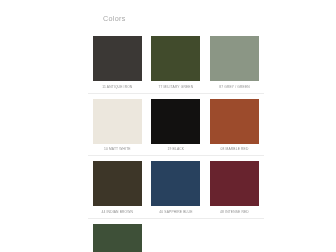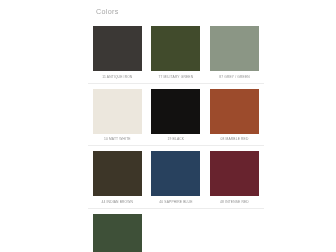--- a/index.html
+++ b/index.html
@@ -26,21 +26,21 @@
     top: 0;
     width: 176px;
     height: 252px;
     box-sizing: border-box;
   }
   .page-title {
     font-size: 7.2px;
     color: #a8a8a8;
     letter-spacing: 0.3px;
     padding: 7px 0 0 8px;
-    margin: 0;
+    margin: 7px;
     font-weight: 400;
     line-height: 10px;
   }
   .swatch-grid {
     margin-top: 4px;
   }
   .swatch-row {
     display: flex;
     flex-direction: row;
     justify-content: flex-start;

